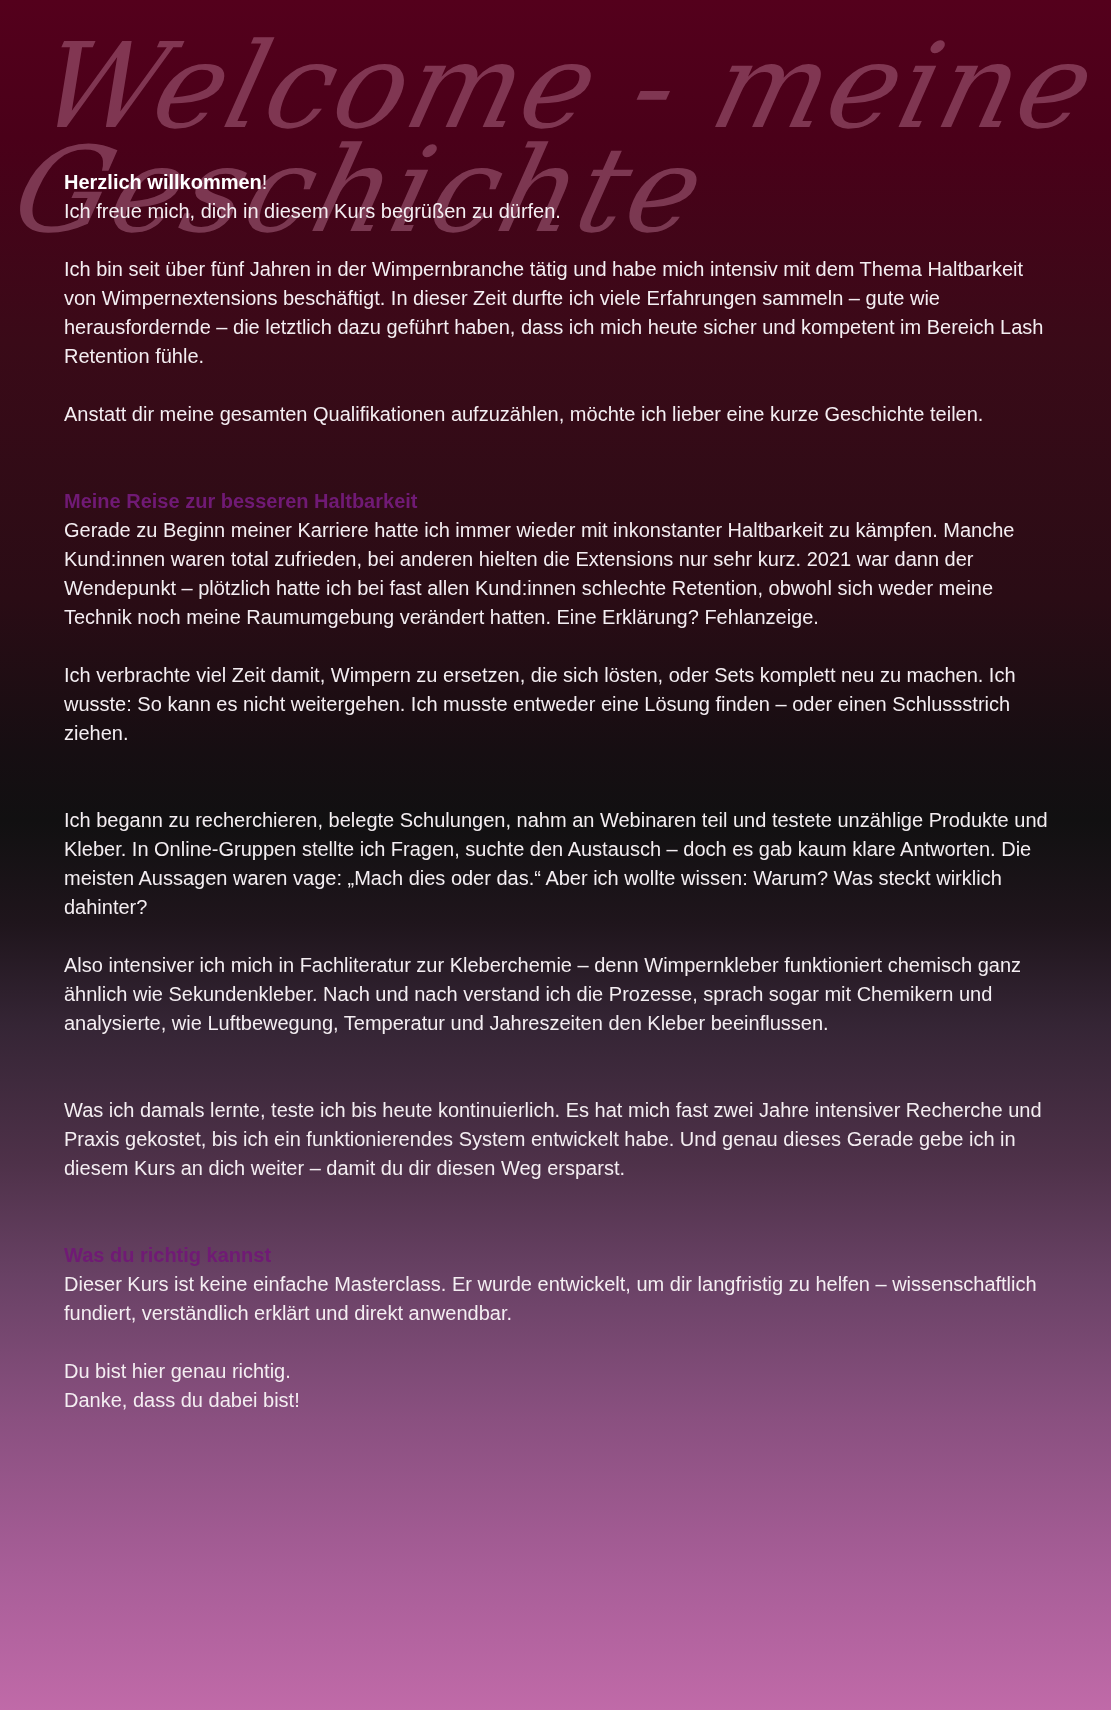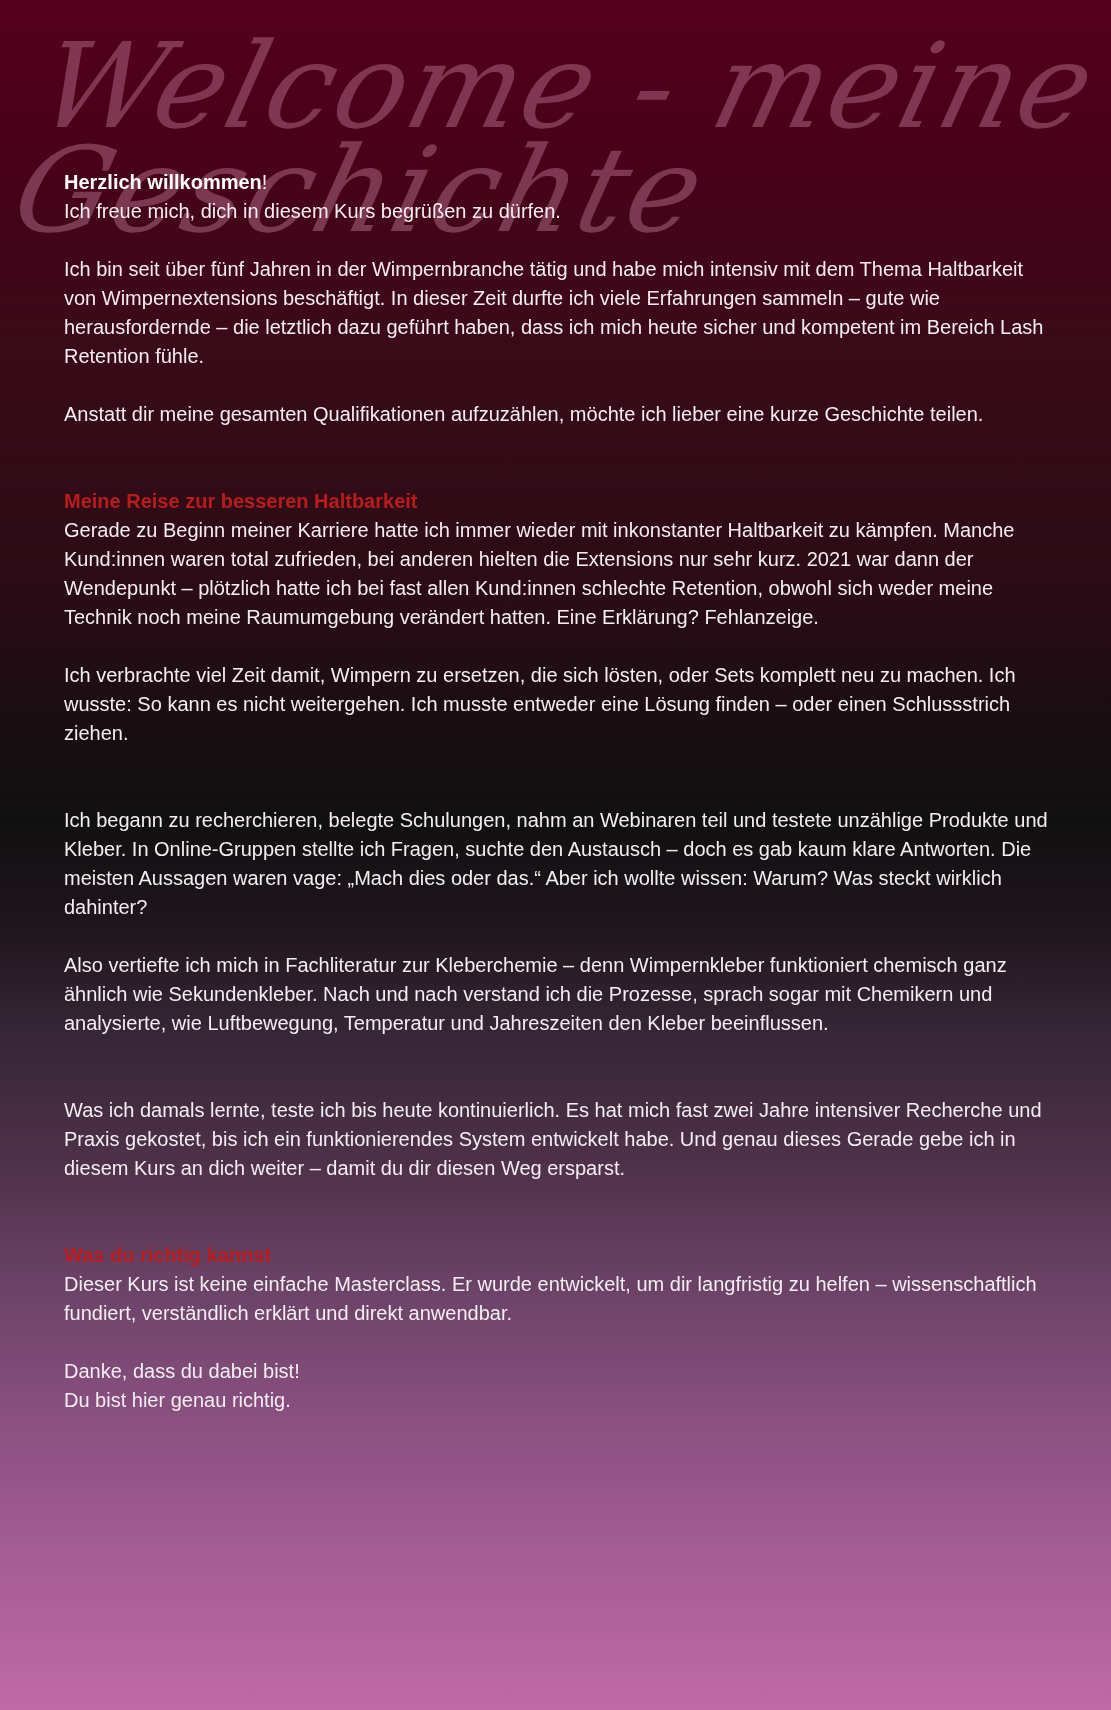--- a/index.html
+++ b/index.html
@@ -73,21 +73,21 @@
       margin: 0;
     }
     .gap-single {
       height: 29px;
     }
     .gap-section {
       height: 58px;
     }
     .heading {
       font-weight: bold;
-      color: #b91c1c;
+      color: #701a75;
     }
     .strong {
       font-weight: bold;
       color: #ffffff;
     }
   </style>
 </head>
 <body>
 
 <div class="page">
@@ -113,35 +113,35 @@
       <p>Gerade zu Beginn meiner Karriere hatte ich immer wieder mit inkonstanter Haltbarkeit zu kämpfen. Manche Kund:innen waren total zufrieden, bei anderen hielten die Extensions nur sehr kurz. 2021 war dann der Wendepunkt – plötzlich hatte ich bei fast allen Kund:innen schlechte Retention, obwohl sich weder meine Technik noch meine Raumumgebung verändert hatten. Eine Erklärung? Fehlanzeige.</p>
       <div class="gap-single"></div>
       <p>Ich verbrachte viel Zeit damit, Wimpern zu ersetzen, die sich lösten, oder Sets komplett neu zu machen. Ich wusste: So kann es nicht weitergehen. Ich musste entweder eine Lösung finden – oder einen Schlussstrich ziehen.</p>
     </section>
 
     <div class="gap-section"></div>
 
     <section>
       <p>Ich begann zu recherchieren, belegte Schulungen, nahm an Webinaren teil und testete unzählige Produkte und Kleber. In Online-Gruppen stellte ich Fragen, suchte den Austausch – doch es gab kaum klare Antworten. Die meisten Aussagen waren vage: „Mach dies oder das.“ Aber ich wollte wissen: Warum? Was steckt wirklich dahinter?</p>
       <div class="gap-single"></div>
-      <p>Also vertiefte ich mich in Fachliteratur zur Kleberchemie – denn Wimpernkleber funktioniert chemisch ganz ähnlich wie Sekundenkleber. Nach und nach verstand ich die Prozesse, sprach sogar mit Chemikern und analysierte, wie Luftbewegung, Temperatur und Jahreszeiten den Kleber beeinflussen.</p>
+      <p>Also intensiver ich mich in Fachliteratur zur Kleberchemie – denn Wimpernkleber funktioniert chemisch ganz ähnlich wie Sekundenkleber. Nach und nach verstand ich die Prozesse, sprach sogar mit Chemikern und analysierte, wie Luftbewegung, Temperatur und Jahreszeiten den Kleber beeinflussen.</p>
     </section>
 
     <div class="gap-section"></div>
 
     <section>
       <p>Was ich damals lernte, teste ich bis heute kontinuierlich. Es hat mich fast zwei Jahre intensiver Recherche und Praxis gekostet, bis ich ein funktionierendes System entwickelt habe. Und genau dieses Gerade gebe ich in diesem Kurs an dich weiter – damit du dir diesen Weg ersparst.</p>
     </section>
 
     <div class="gap-section"></div>
 
     <section>
       <p class="heading">Was du richtig kannst</p>
       <p>Dieser Kurs ist keine einfache Masterclass. Er wurde entwickelt, um dir langfristig zu helfen – wissenschaftlich fundiert, verständlich erklärt und direkt anwendbar.</p>
     </section>
 
     <div class="gap-single"></div>
 
+    <p>Du bist hier genau richtig.</p>
     <p>Danke, dass du dabei bist!</p>
-    <p>Du bist hier genau richtig.</p>
 
   </div>
 </div>
 
 </body></html>

